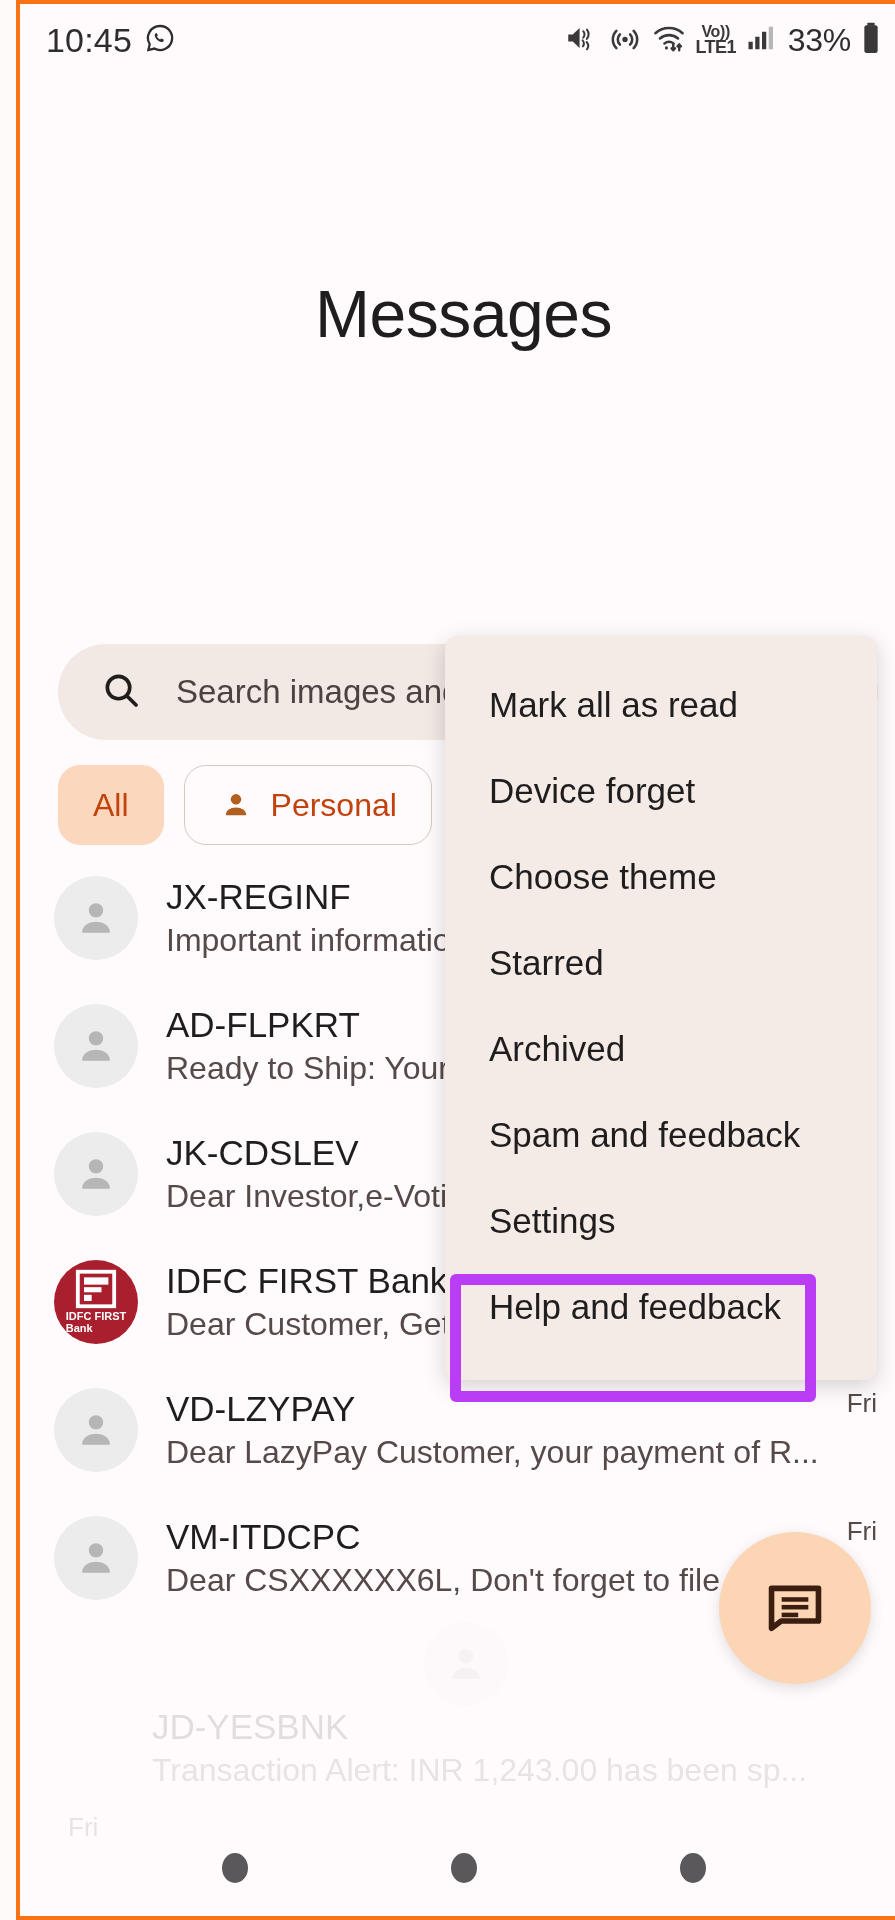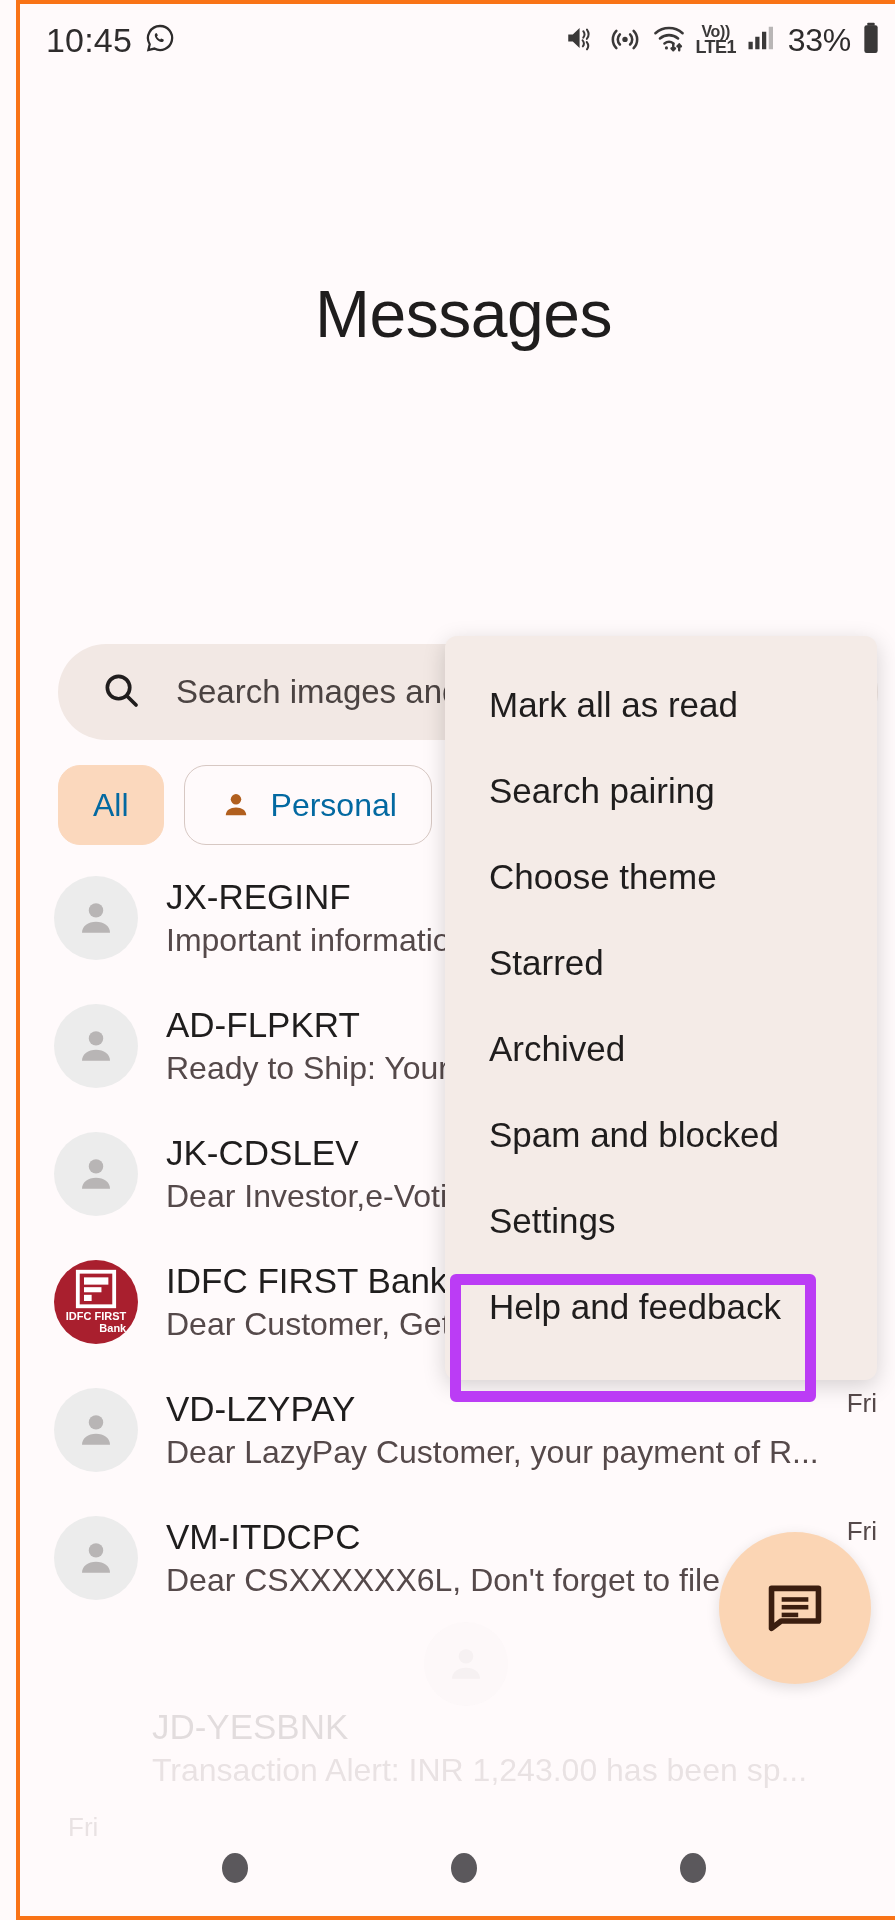--- a/index.html
+++ b/index.html
@@ -59,21 +59,21 @@
   .chips {
     position: absolute; left: 38px; top: 760px;
     width: 860px; height: 82px;
     display: flex; align-items: center; gap: 20px;
     white-space: nowrap;
   }
   .chip {
     height: 80px; border-radius: 22px;
     display: flex; align-items: center; gap: 18px;
     padding: 0 34px;
-    font-size: 32px; color: #0369a1;
+    font-size: 32px; color: #c2410c;
     border: 1.5px solid #d7c8c3;
     background: #fffafb;
     flex: 0 0 auto;
   }
   .chip.selected {
     background: #fbd8bd; border-color: #fbd8bd;
   }
   .chip .person-ic { color: #b15f1e; display:flex; }
 
   
@@ -88,21 +88,21 @@
     width: 84px; height: 84px; border-radius: 50%;
     background: #ececec; flex: 0 0 auto;
     display: flex; align-items: center; justify-content: center;
   }
   .avatar.idfc { background: #a91f2e; }
   .idfc-mark {
     width: 76px; height: 76px;
     display:flex; flex-direction:column; align-items:center; justify-content:center;
     color:#fff;
   }
-  .idfc-label { font-size: 11px; font-weight: 700; line-height: 1.05; text-align:right; margin-top:2px;}
+  .idfc-label { font-size: 11px; font-weight: 700; line-height: 1.05; text-align:left; margin-top:2px;}
   .row-body { margin-left: 28px; flex: 1 1 auto; min-width: 0; }
   .row-name {
     font-size: 35px; color: #1f1d1d; line-height: 1.18;
     white-space: nowrap; overflow: hidden;
   }
   .row-snippet {
     font-size: 32px; color: #55494a; line-height: 1.25; margin-top: 3px;
     white-space: nowrap; overflow: hidden;
   }
   .row-time {
@@ -370,33 +370,33 @@
         <rect x="7" y="14.5" width="6.2" height="1.7" fill="#3b1e0f"></rect>
       </svg>
     </span>
   </div>
 
   <div class="menu">
     <div class="menu-item">
       <span>Mark all as read</span>
     </div>
     <div class="menu-item">
-      <span>Search pairing</span>
+      <span>Device forget</span>
     </div>
     <div class="menu-item">
       <span>Choose theme</span>
     </div>
     <div class="menu-item">
       <span>Starred</span>
     </div>
     <div class="menu-item">
       <span>Archived</span>
     </div>
     <div class="menu-item">
-      <span>Spam and blocked</span>
+      <span>Spam and feedback</span>
     </div>
     <div class="menu-item highlighted">
       <span>Settings</span>
     </div>
     <div class="menu-item">
       <span>Help and feedback</span>
     </div>
   </div>
 
   <div class="hl-box"></div>

